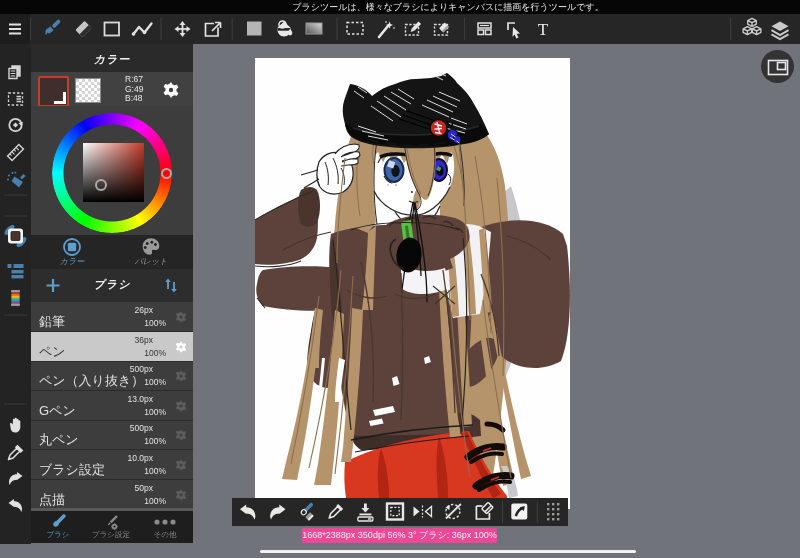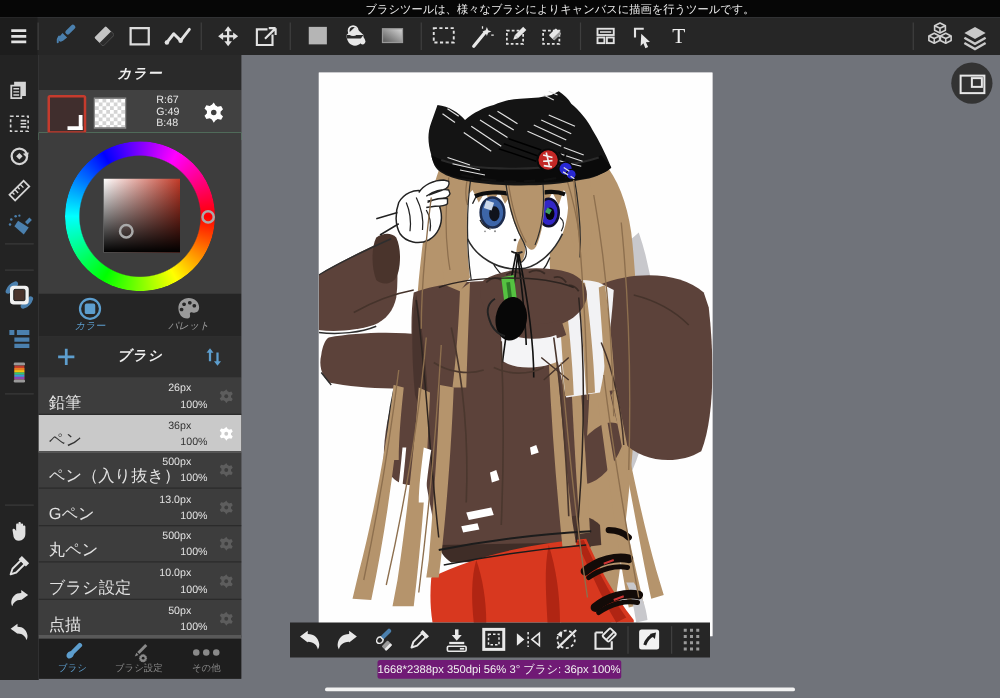--- a/index.html
+++ b/index.html
@@ -32,21 +32,21 @@
 .brow{position:absolute;left:0;width:162px;height:29px;border-bottom:1px solid #2b2b2b;color:#e2e2e2;}
 .brow .nm{position:absolute;left:8px;top:11px;font-size:13px;}
 .brow .sz{position:absolute;right:40px;top:3px;font-size:8.5px;text-align:right;}
 .brow .pc{position:absolute;right:27px;top:16px;font-size:8.5px;}
 .brow.sel{background:#c9c9c9;color:#333;}
 #graysep{position:absolute;left:0;top:464px;width:162px;height:3px;background:#595959;}
 #tabs2{position:absolute;left:0;top:467px;width:162px;height:32px;background:#1e1e1e;}
 #canvas{left:255px;top:58px;width:315px;height:451px;background:#fff;}
 #navbtn{left:760.5px;top:50px;width:33px;height:33px;border-radius:50%;background:#333;}
 #btoolbar{left:232px;top:498px;width:336px;height:28px;background:#262626;}
-#statuspill{left:302px;top:528px;width:195px;height:15px;background:#701a75;border-radius:2px;color:#f0f0f0;font-size:9px;text-align:left;line-height:15px;}
+#statuspill{left:302px;top:528px;width:195px;height:15px;background:#ec4899;border-radius:2px;color:#f0f0f0;font-size:9px;text-align:center;line-height:15px;}
 #scrollline{left:260px;top:549.5px;width:376px;height:3px;border-radius:2px;background:#f2f2f2;}
 </style></head>
 <body>
 <div id="topbar" class="abs">ブラシツールは、様々なブラシによりキャンバスに描画を行うツールです。</div>
 <div id="toolbar" class="abs">
 <div id="hamb" class="abs"></div>
 <svg class="abs" style="left:0;top:0" width="800" height="30" viewBox="0 0 800 30" id="tbicons">
 <defs>
 <linearGradient id="ggrad" x1="0" y1="1" x2="1" y2="0">
           <stop offset="0" stop-color="#555"></stop>

